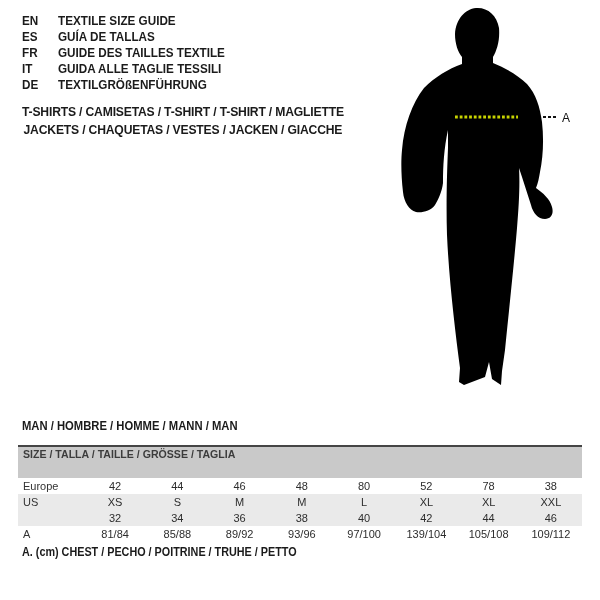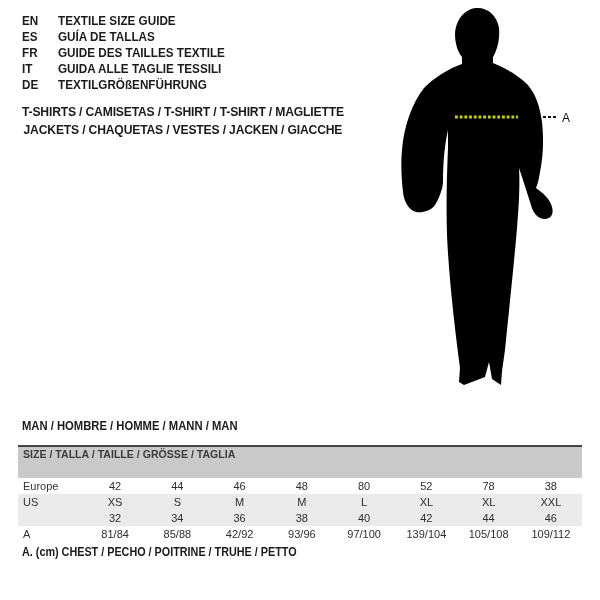--- a/index.html
+++ b/index.html
@@ -167,21 +167,21 @@
           <td>38</td>
           <td>40</td>
           <td>42</td>
           <td>44</td>
           <td>46</td>
         </tr>
         <tr>
           <td class="row-label">A</td>
           <td>81/84</td>
           <td>85/88</td>
-          <td>42/92</td>
+          <td>89/92</td>
           <td>93/96</td>
           <td>97/100</td>
           <td>139/104</td>
           <td>105/108</td>
           <td>109/112</td>
         </tr>
       </tbody>
     </table>
   </div>
 

